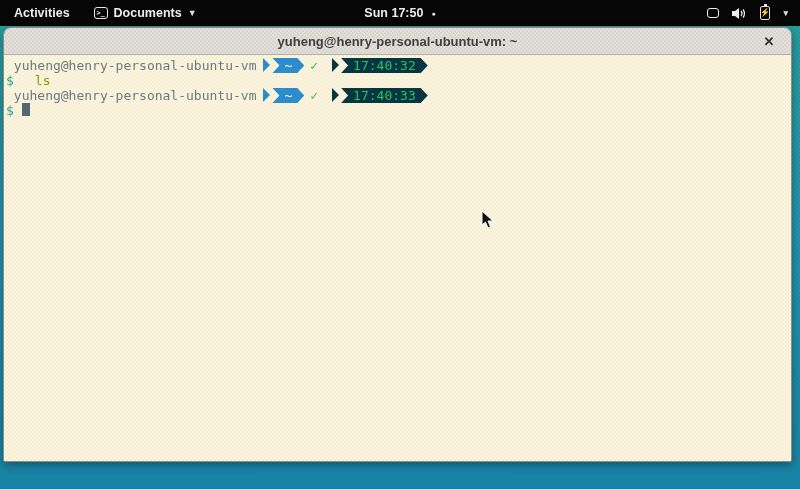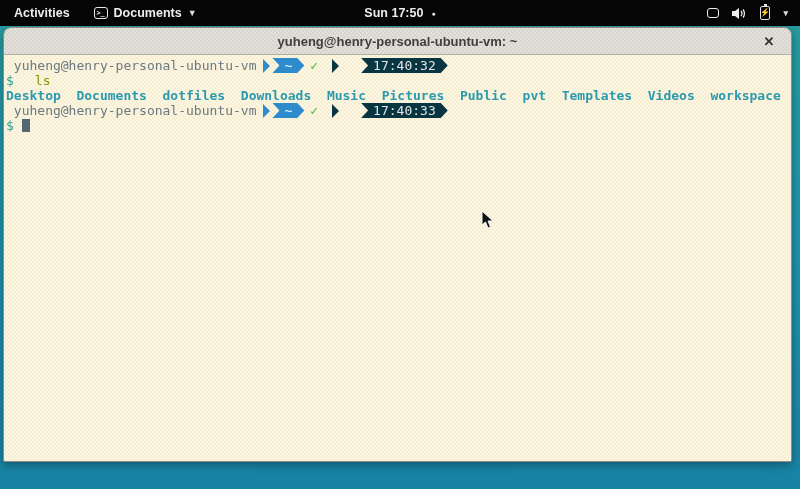--- a/index.html
+++ b/index.html
@@ -71,35 +71,35 @@
   }
   .termbody {
     flex:1;
     background-color:#fdf6e3;
     background-image:repeating-conic-gradient(#f6eed3 0% 25%, transparent 0% 50%);
     background-size:4px 4px;
     font-family:"DejaVu Sans Mono", monospace;
     font-size:13px; color:#657b83;
     padding:3px 0 0 2px;
   }
-  .term-line { height:15px; display:flex; align-items:center; white-space:pre; }
+  .term-line { height:15px; display:flex; align-items:flex-start; white-space:pre; }
   .host { color:#6b7a80; }
   .pl-tri {
     width:0; height:0; flex:0 0 auto;
     border-top:7.5px solid transparent; border-bottom:7.5px solid transparent;
     border-left:7px solid #2e8ccd; margin:0 2px 0 7px;
   }
   .pl-tri.dark { border-left-color:#073642; }
   .pl-seg {
     height:15px; display:inline-flex; align-items:center; flex:0 0 auto;
     padding:0 12px 0 12px;
     clip-path:polygon(0 0, calc(100% - 7px) 0, 100% 50%, calc(100% - 7px) 100%, 0 100%, 7px 50%);
   }
   .seg-blue { background:#2e8ccd; color:#f4fbff; }
-  .seg-dark { background:#073642; color:#e5e5e5;margin-left:20px; }
+  .seg-dark { background:#073642; color:#22c55e; }
   .check { color:#3ec43e; font-weight:bold; margin:0 7px 0 6px; }
   .dollar { color:#2aa198; }
   .cmd { color:#859900; margin-left:21px; }
   .ls-line { color:#2b9aae; font-weight:bold; }
   .cursor-block { display:inline-block; width:8px; height:13px; background:#52676f; margin-left:8px; }
 
   
   .pointer { position:absolute; left:481px; top:210px; width:14px; height:20px; }
 </style>
 </head>
@@ -146,21 +146,20 @@
       <span class="check">✓</span>
       <span class="pl-tri dark"></span>
       <span class="pl-seg seg-dark">17:40:32</span>
     </div>
 
     <div class="term-line">
       <span class="dollar">$</span>
       <span class="cmd">ls</span>
     </div>
 
-    <div class="term-line ls-line">Desktop  Documents  dotfiles  Downloads  Music  Pictures  Public  pvt  Templates  Videos  workspace</div>
 
     <div class="term-line">
       <span class="host"> yuheng@henry-personal-ubuntu-vm</span>
       <span class="pl-tri"></span>
       <span class="pl-seg seg-blue">~</span>
       <span class="check">✓</span>
       <span class="pl-tri dark"></span>
       <span class="pl-seg seg-dark">17:40:33</span>
     </div>
 

